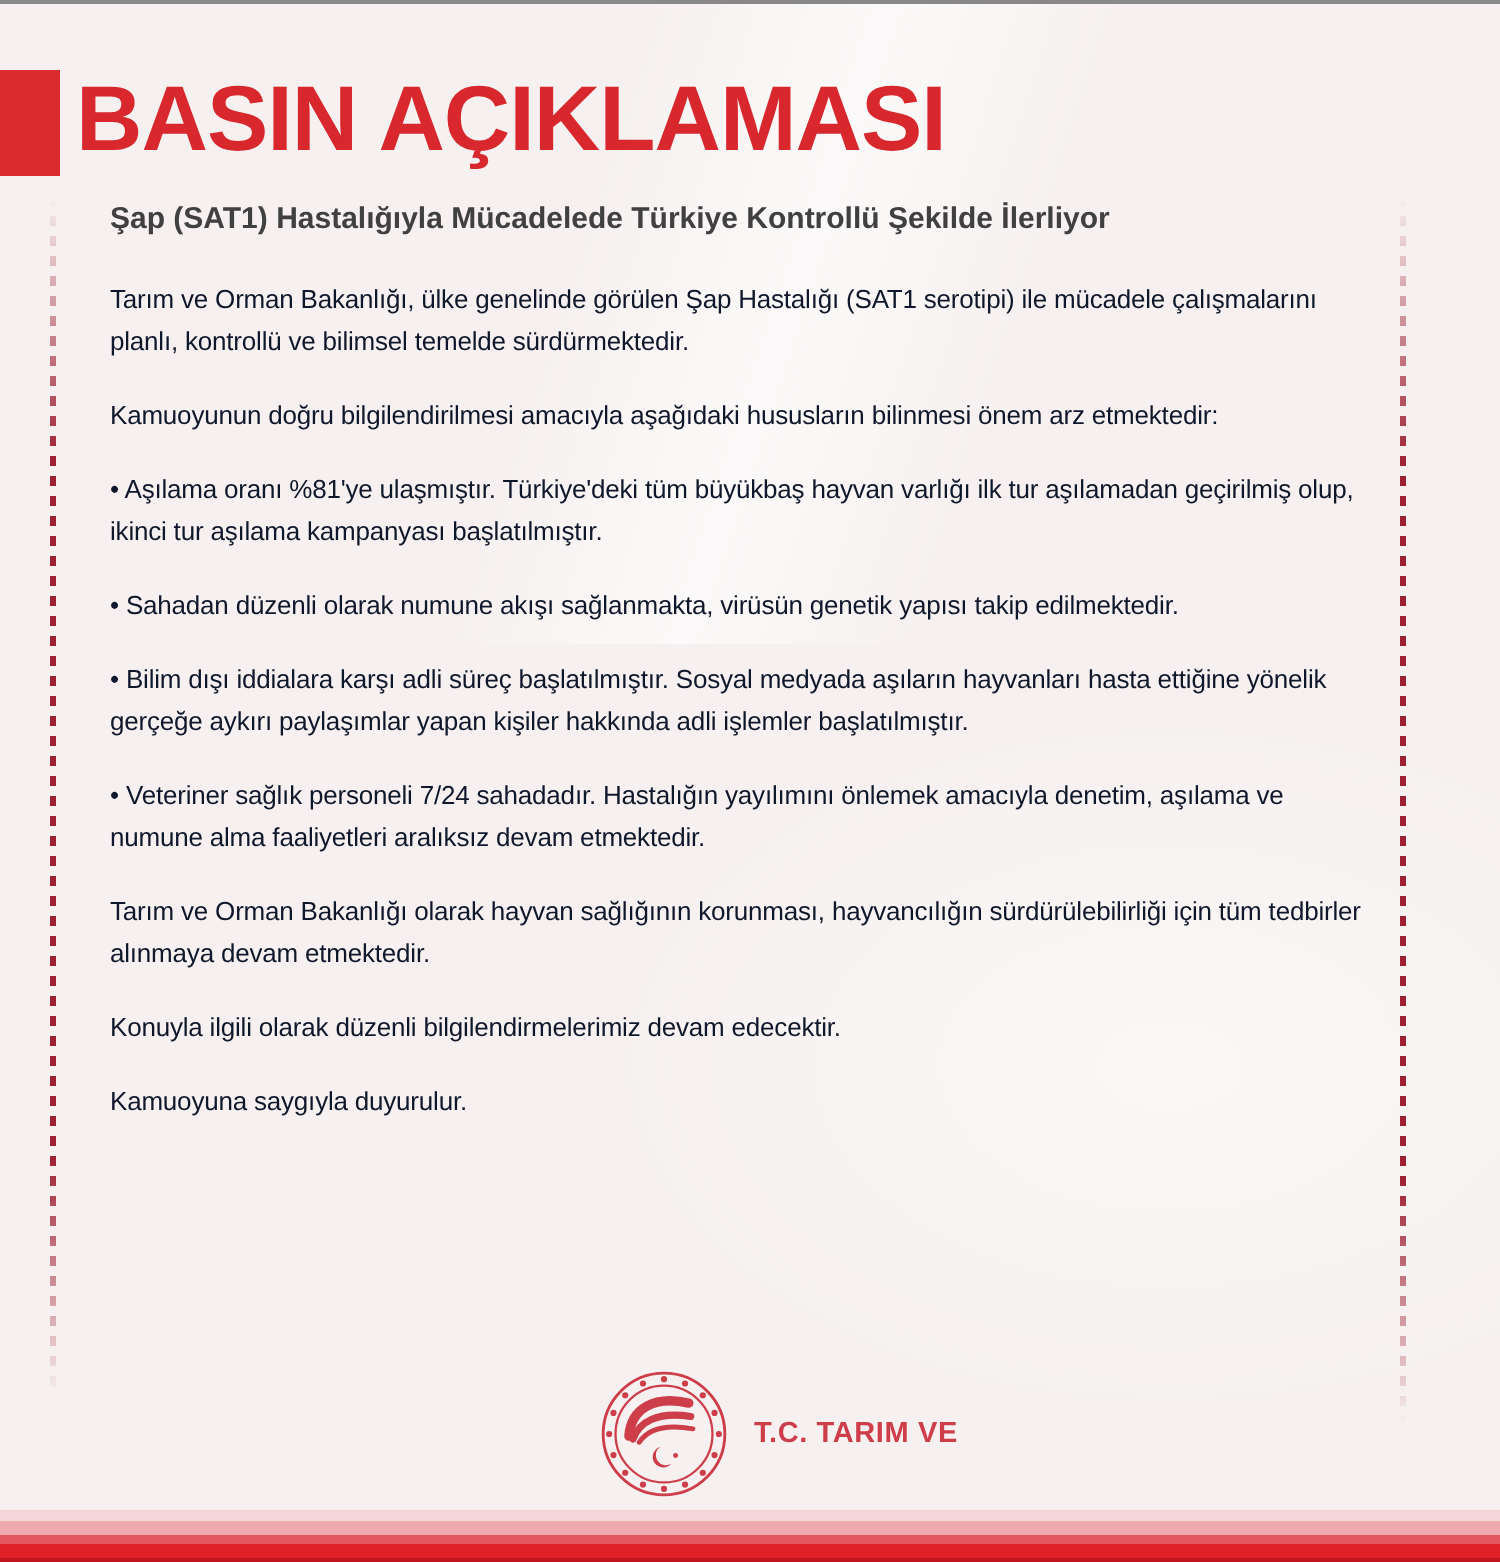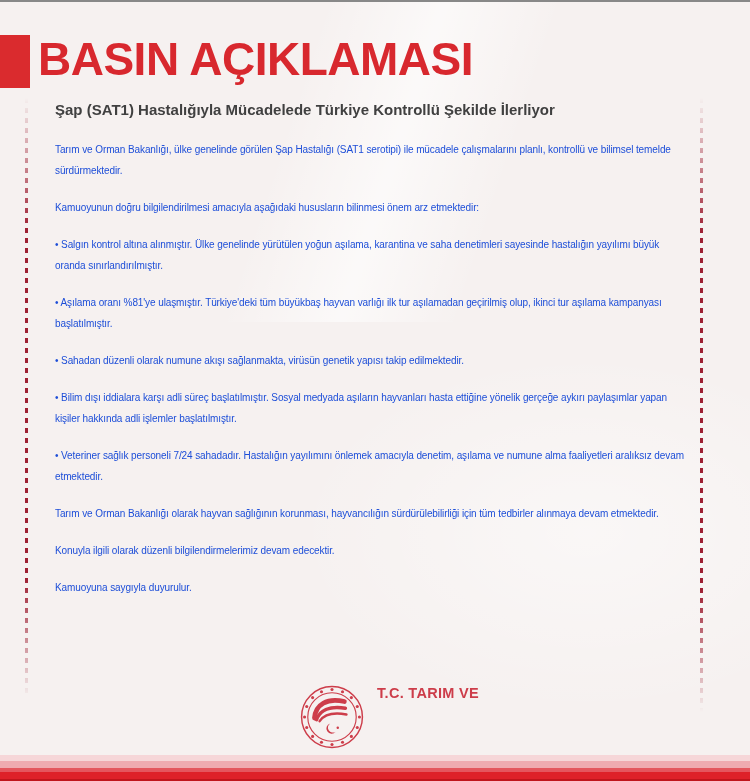--- a/index.html
+++ b/index.html
@@ -55,30 +55,30 @@
   }
   .subtitle {
     margin: 0 0 20px 0;
     font-size: 15px;
     line-height: 19px;
     font-weight: 700;
     color: #404040;
   }
   .para {
     margin: 0 0 16px 0;
-    font-size: 10px;
+    font-size: 13px;
     line-height: 21px;
     letter-spacing: -0.1px;
-    color: #1d4ed8;
+    color: #0f172a;
   }
   .footer-logo {
     position: absolute;
     left: 299px; top: 682px;
     display: flex;
-    align-items: flex-start;
+    align-items: center;
     gap: 12px;
   }
   .emblem { width: 66px; height: 66px; }
   .ministry-name {
     font-size: 14.5px;
     line-height: 18px;
     font-weight: 700;
     letter-spacing: 0.3px;
     color: #cd3d4a;
     white-space: nowrap;
@@ -106,21 +106,20 @@
   <div class="corner-block"></div>
   <div class="dash-line dash-left"></div>
   <div class="dash-line dash-right"></div>
 
   <div class="content">
     <h1 class="headline">BASIN AÇIKLAMASI</h1>
     <h2 class="subtitle">Şap (SAT1) Hastalığıyla Mücadelede Türkiye Kontrollü Şekilde İlerliyor</h2>
 
     <p class="para">Tarım ve Orman Bakanlığı, ülke genelinde görülen Şap Hastalığı (SAT1 serotipi) ile mücadele çalışmalarını planlı, kontrollü ve bilimsel temelde sürdürmektedir.</p>
     <p class="para">Kamuoyunun doğru bilgilendirilmesi amacıyla aşağıdaki hususların bilinmesi önem arz etmektedir:</p>
-    <p class="para">• Salgın kontrol altına alınmıştır. Ülke genelinde yürütülen yoğun aşılama, karantina ve saha denetimleri sayesinde hastalığın yayılımı büyük oranda sınırlandırılmıştır.</p>
     <p class="para">• Aşılama oranı %81'ye ulaşmıştır. Türkiye'deki tüm büyükbaş hayvan varlığı ilk tur aşılamadan geçirilmiş olup, ikinci tur aşılama kampanyası başlatılmıştır.</p>
     <p class="para">• Sahadan düzenli olarak numune akışı sağlanmakta, virüsün genetik yapısı takip edilmektedir.</p>
     <p class="para">• Bilim dışı iddialara karşı adli süreç başlatılmıştır. Sosyal medyada aşıların hayvanları hasta ettiğine yönelik gerçeğe aykırı paylaşımlar yapan kişiler hakkında adli işlemler başlatılmıştır.</p>
     <p class="para">• Veteriner sağlık personeli 7/24 sahadadır. Hastalığın yayılımını önlemek amacıyla denetim, aşılama ve numune alma faaliyetleri aralıksız devam etmektedir.</p>
     <p class="para">Tarım ve Orman Bakanlığı olarak hayvan sağlığının korunması, hayvancılığın sürdürülebilirliği için tüm tedbirler alınmaya devam etmektedir.</p>
     <p class="para">Konuyla ilgili olarak düzenli bilgilendirmelerimiz devam edecektir.</p>
     <p class="para">Kamuoyuna saygıyla duyurulur.</p>
   </div>
 
   <div class="footer-logo">

